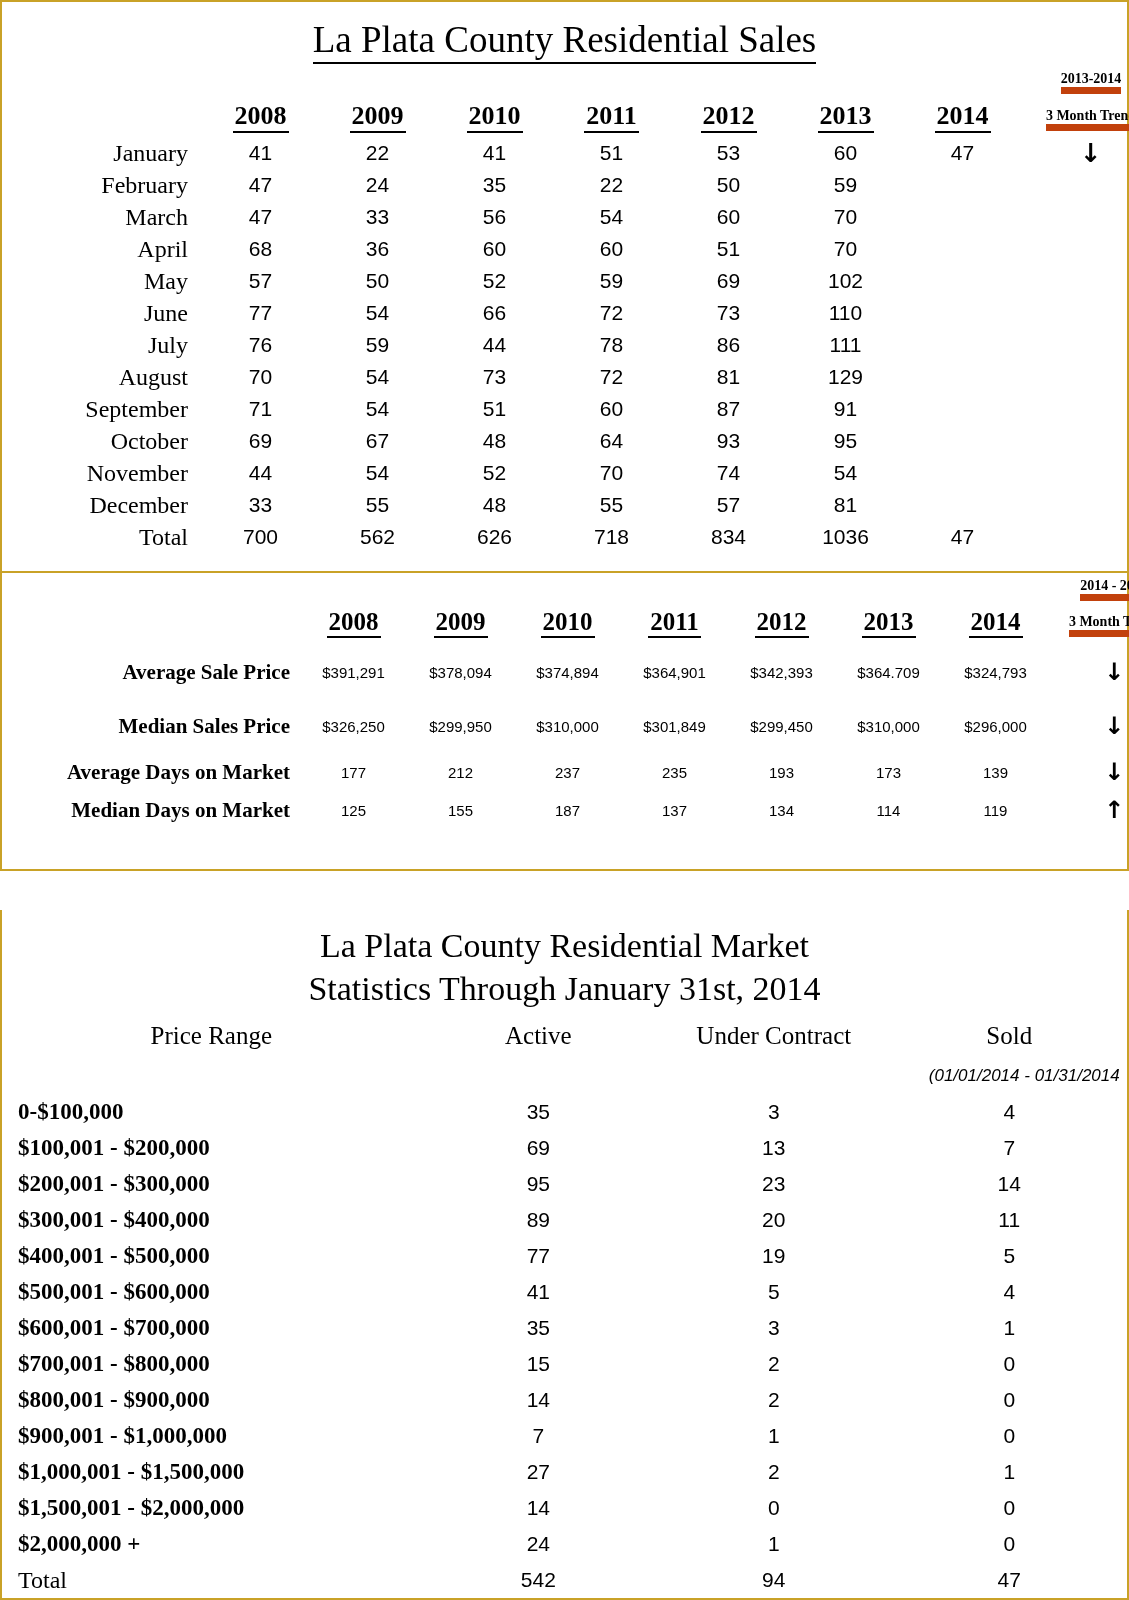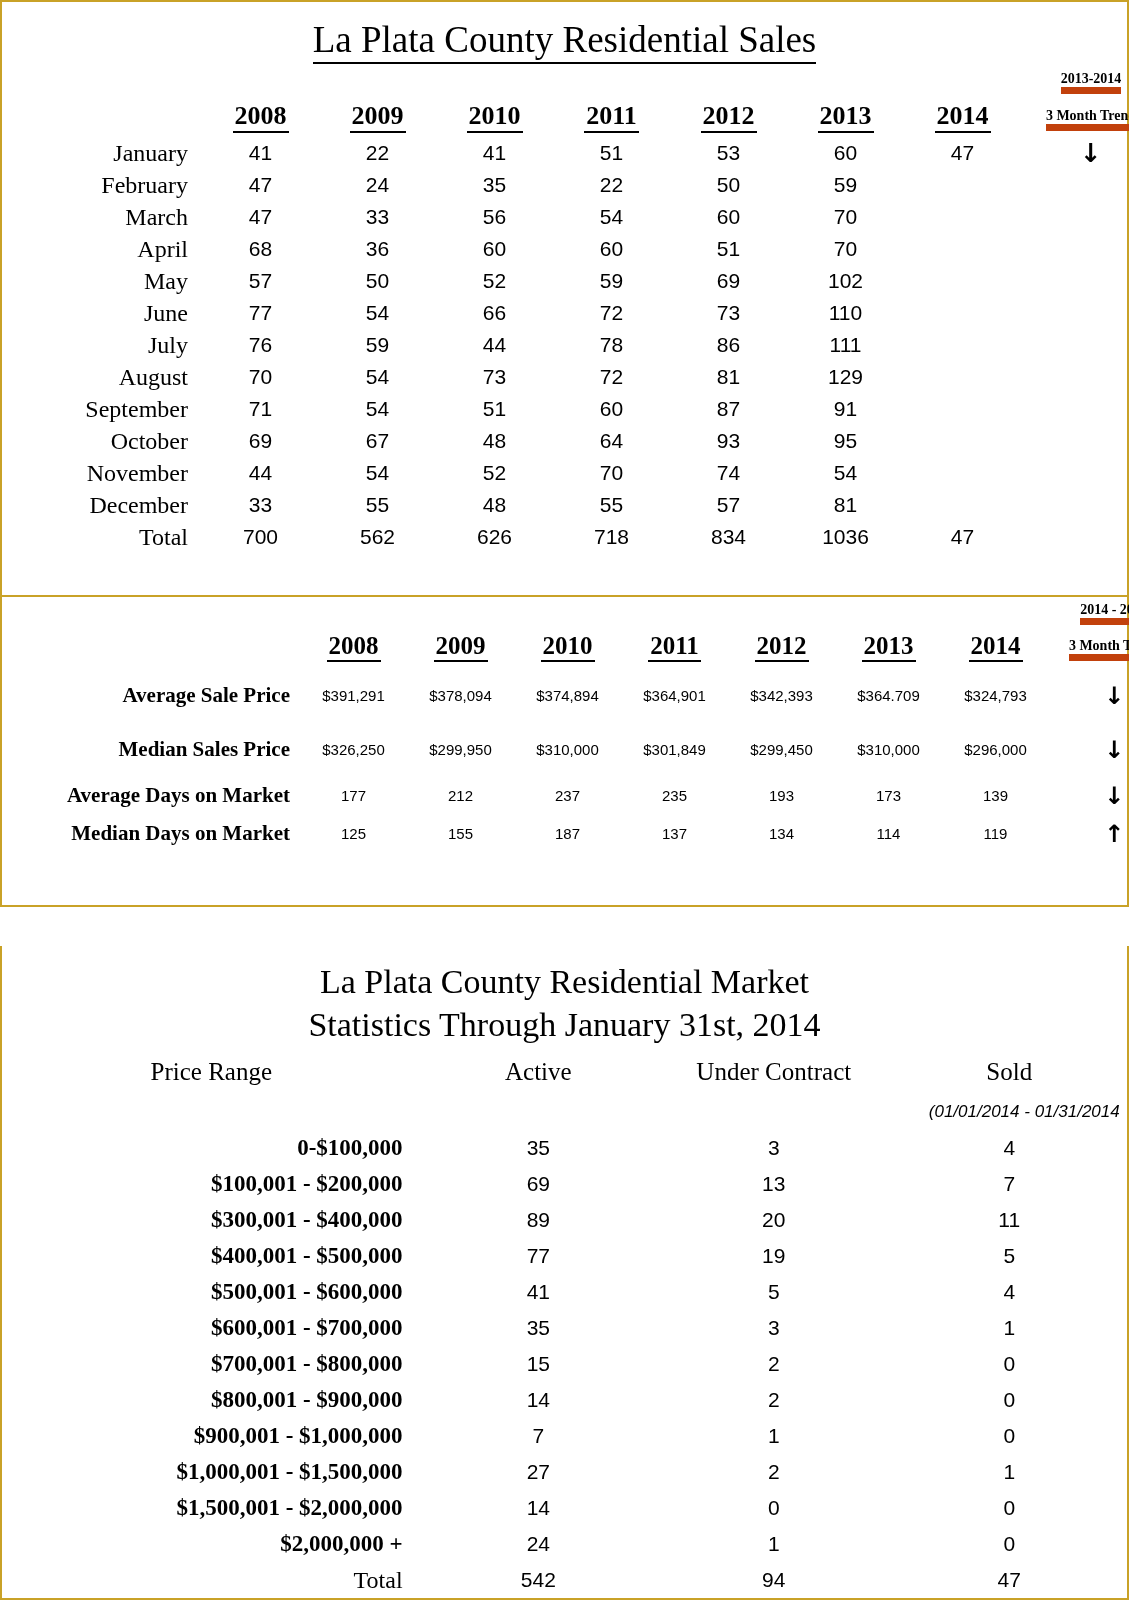--- a/index.html
+++ b/index.html
@@ -145,26 +145,26 @@
   }
   .t3 .subhdr {
     text-align: center;
     font-size: 17px;
     font-style: italic;
     font-family: "Liberation Sans", "DejaVu Sans", sans-serif;
     height: 26px;
     padding-left: 30px !important;
   }
   .t3 .rangelabel {
-    text-align: right;
     font-size: 23px;
     font-weight: bold;
     padding-right: 18px !important;
     white-space: nowrap;
     font-family: "Liberation Serif", "DejaVu Serif", serif;
+    padding-left: 16px;
   }
   .t3 .rangelabel.total { font-weight: normal; font-size: 24px; }
   .t3 .num { font-size: 21px; }
   .t3 tbody tr { height: 36px; }
 </style>
 </head>
 <body>
 
 <div class="page">
 
@@ -483,20 +483,26 @@
           <td class="num">3</td>
           <td class="num">4</td>
         </tr>
         <tr>
           <td class="rangelabel">$100,001 - $200,000</td>
           <td class="num">69</td>
           <td class="num">13</td>
           <td class="num">7</td>
         </tr>
         <tr>
+          <td class="rangelabel">$200,001 - $300,000</td>
+          <td class="num">95</td>
+          <td class="num">23</td>
+          <td class="num">14</td>
+        </tr>
+        <tr>
           <td class="rangelabel">$300,001 - $400,000</td>
           <td class="num">89</td>
           <td class="num">20</td>
           <td class="num">11</td>
         </tr>
         <tr>
           <td class="rangelabel">$400,001 - $500,000</td>
           <td class="num">77</td>
           <td class="num">19</td>
           <td class="num">5</td>

